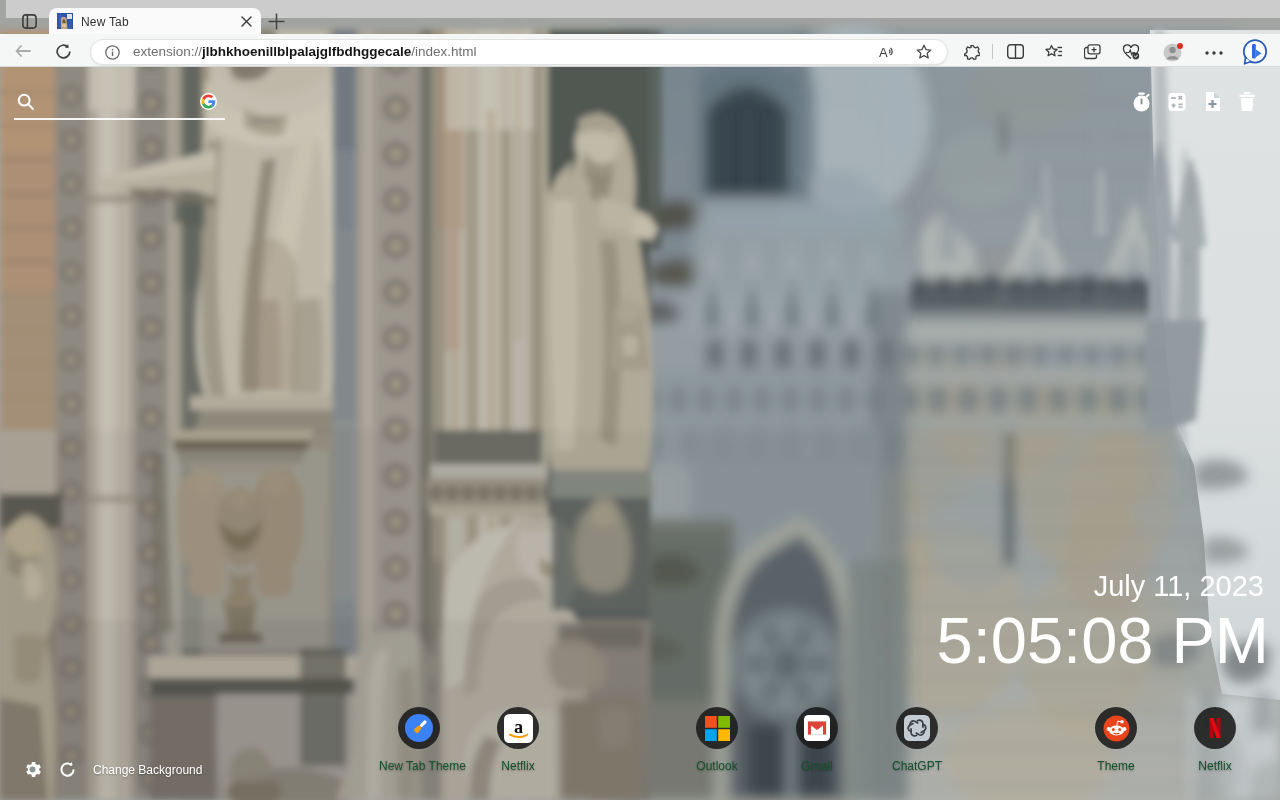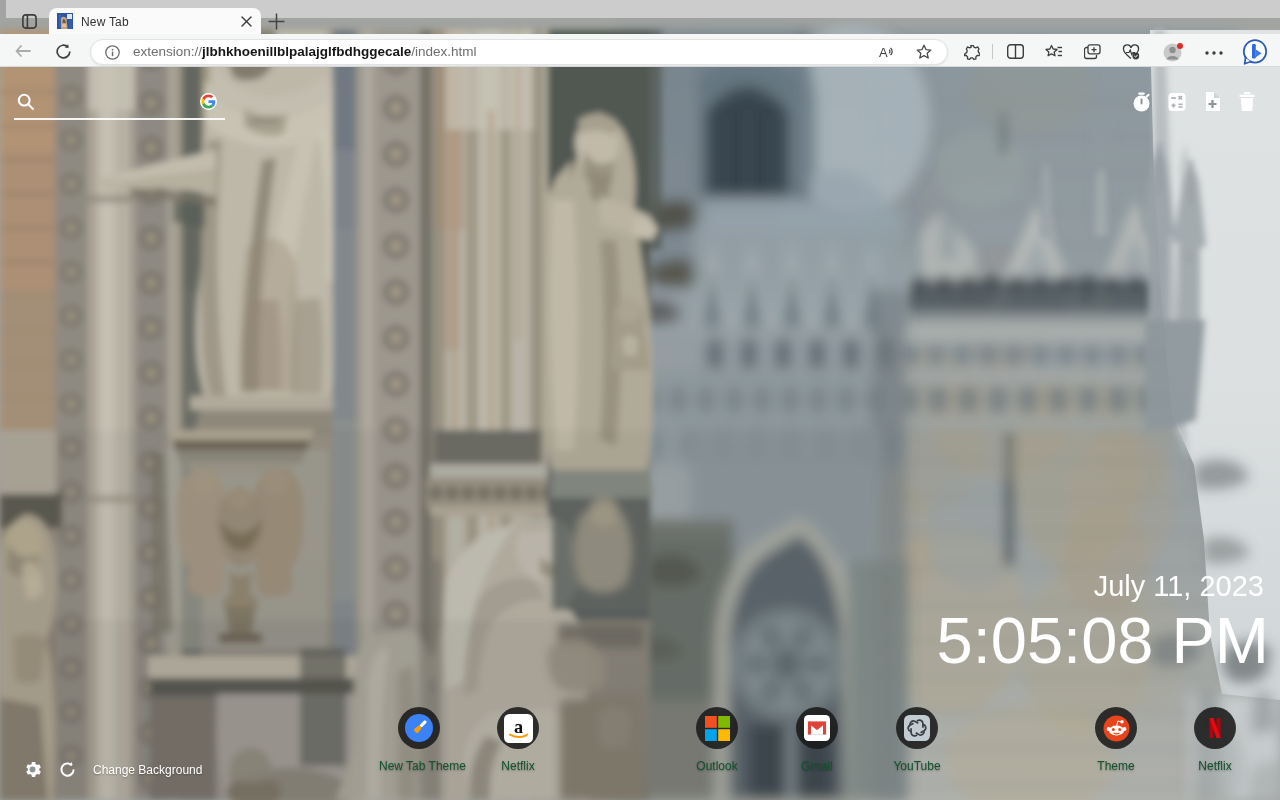--- a/index.html
+++ b/index.html
@@ -668,21 +668,21 @@
     <g stroke="#394046" stroke-width="1.7" fill="none">
       <path d="M13 6.2 a3.4 3.4 0 0 1 5.9 2.4 v4.1"></path>
       <path d="M18.9 9.4 a3.4 3.4 0 0 1 1.2 6.3 l-3.6 2"></path>
       <path d="M20 15.8 a3.4 3.4 0 0 1 -4.7 3.9 l-3.6 -2"></path>
       <path d="M13 19.8 a3.4 3.4 0 0 1 -5.9 -2.4 v-4.1"></path>
       <path d="M7.1 16.6 a3.4 3.4 0 0 1 -1.2 -6.3 l3.6 -2"></path>
       <path d="M6 10.2 a3.4 3.4 0 0 1 4.7 -3.9 l3.6 2"></path>
     </g>
         </svg>
   </div>
-      <div class="dlabel">YouTube</div>
+      <div class="dlabel">ChatGPT</div>
     </div>
 
 
   <div class="dock" style="left:1116px">
       <div class="dcirc">
     <svg width="27" height="27" viewBox="0 0 27 27">
           <circle cx="13.5" cy="13.5" r="13" fill="#e8451d"></circle>
     <g fill="#fff">
             <ellipse cx="13.5" cy="15.5" rx="7.5" ry="5"></ellipse>
     <circle cx="5.6" cy="14" r="2"></circle>

